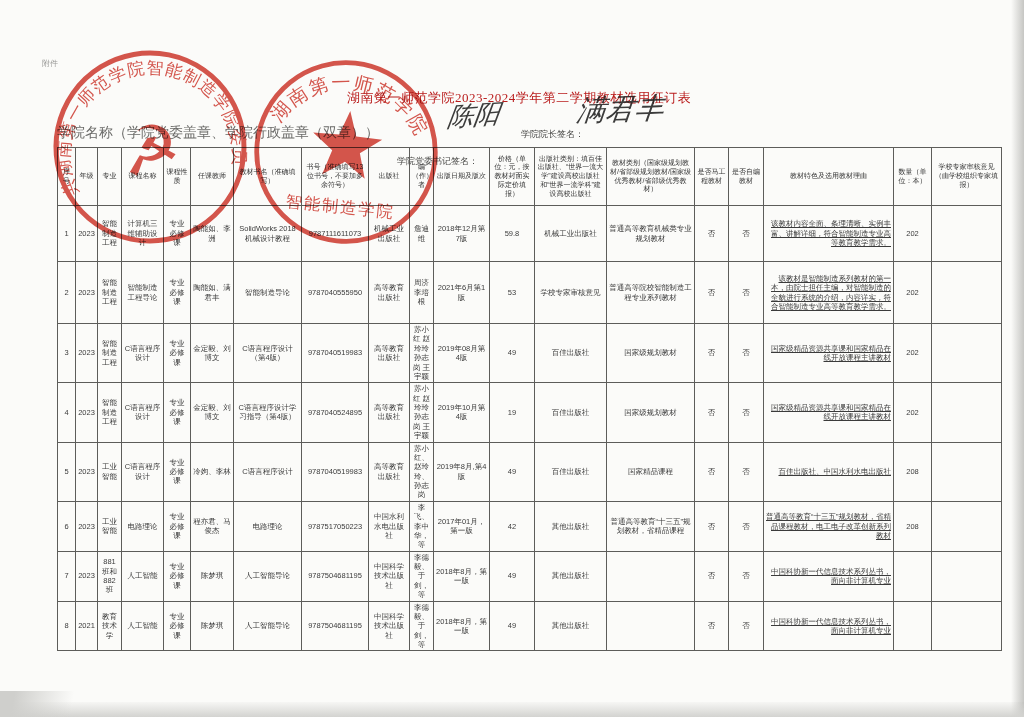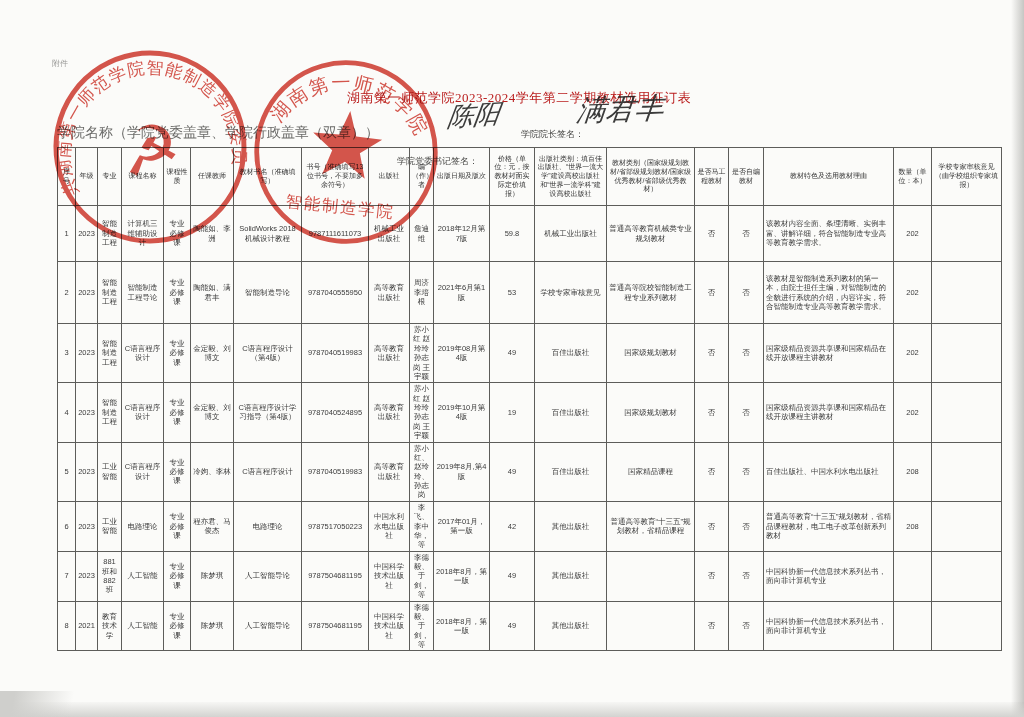--- a/index.html
+++ b/index.html
@@ -10,21 +10,21 @@
     color:#3b3b3b;
   }
   
   .edge-right{position:absolute;right:0;top:0;width:13px;height:100%;
     background:linear-gradient(to right,rgba(0,0,0,0),#c6c6c3);}
   .edge-bottom{position:absolute;left:0;bottom:0;width:100%;height:15px;
     background:linear-gradient(to bottom,rgba(0,0,0,0.02),#d3d3d0);}
   .edge-corner{position:absolute;left:0;bottom:0;width:120px;height:26px;
     background:linear-gradient(100deg,#cfcfcc 12%,rgba(0,0,0,0) 60%);}
 
-  .attachment{position:absolute;left:52px;top:58px;font-size:8px;color:#9a9a98;text-align:center;}
+  .attachment{position:absolute;left:42px;top:58px;font-size:8px;color:#9a9a98;text-align:center;}
 
   .doc-title{
     position:absolute;left:347px;top:89px;
     font-family:"Liberation Serif","DejaVu Serif",serif;
     font-size:13px;color:#b91c1c;letter-spacing:.5px;white-space:nowrap;
   }
   .college-name-label{position:absolute;left:57px;top:124px;font-size:14px;color:#6b6b69;white-space:nowrap;}
   .sign-label{position:absolute;font-size:9px;color:#4a4a48;white-space:nowrap;}
   #secretary-label{left:397px;top:127px;margin-top:28px;}
   #dean-label{left:521px;top:128px;}
@@ -42,21 +42,21 @@
     border:1px solid #5d5d5a;
     padding:1px 2px;
     text-align:center;vertical-align:middle;
     font-size:7.5px;line-height:1.25;color:#3b3b3b;
     word-break:break-all;overflow:hidden;
     font-family:"Liberation Sans","DejaVu Sans",sans-serif;
     font-weight:normal;
   }
   thead tr{height:58px;}
   th{font-size:7px;color:#333;}
-  td.left{text-align:left;}
+  td.left{text-align:right;text-decoration:underline;}
 
   
   .stamp{position:absolute;mix-blend-mode:multiply;opacity:.85;}
   #stamp-party{left:50px;top:46px;width:200px;height:202px;transform:rotate(-10deg);}
   #stamp-college{left:250px;top:52px;width:192px;height:200px;transform:rotate(6deg);}
   .stamp svg{width:100%;height:100%;}
 </style>
 </head>
 <body>
 

